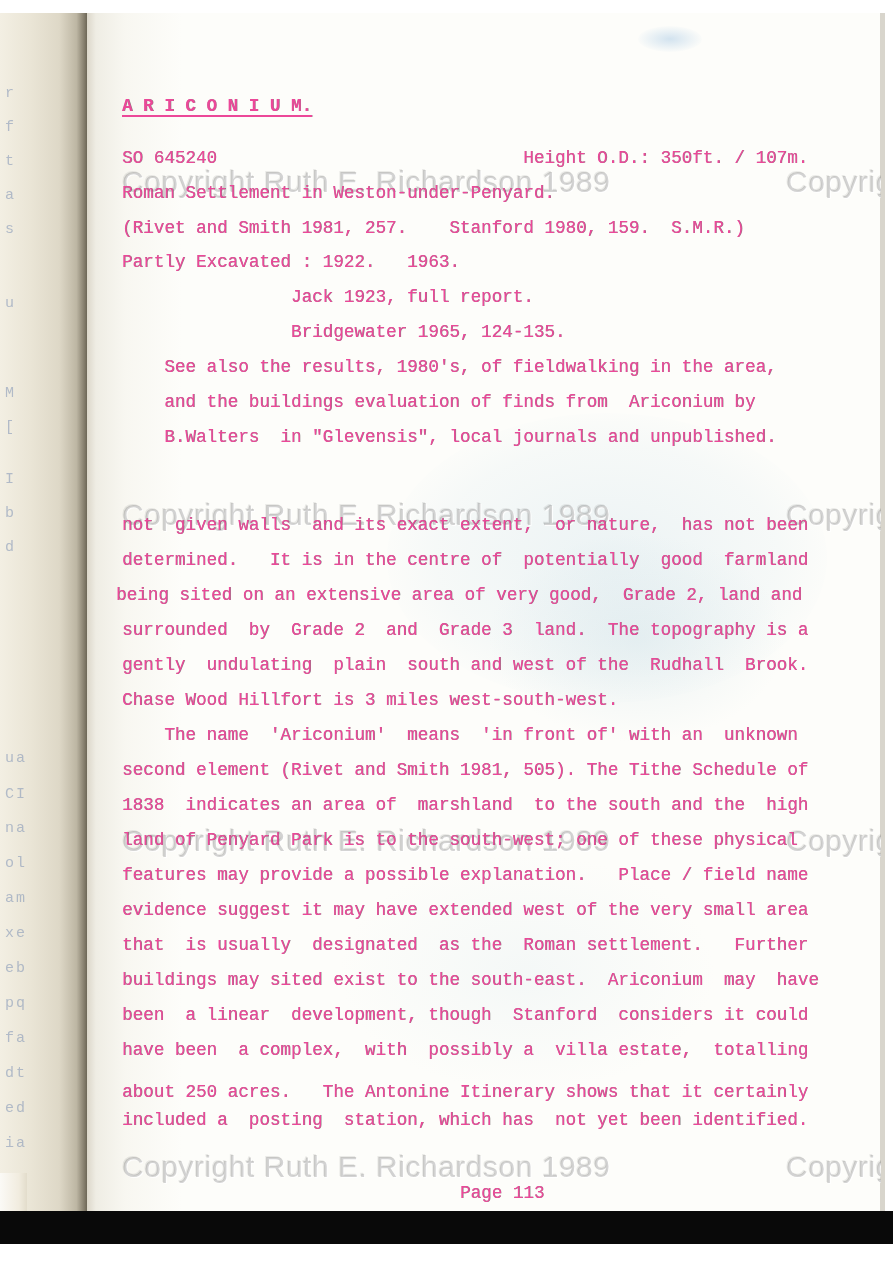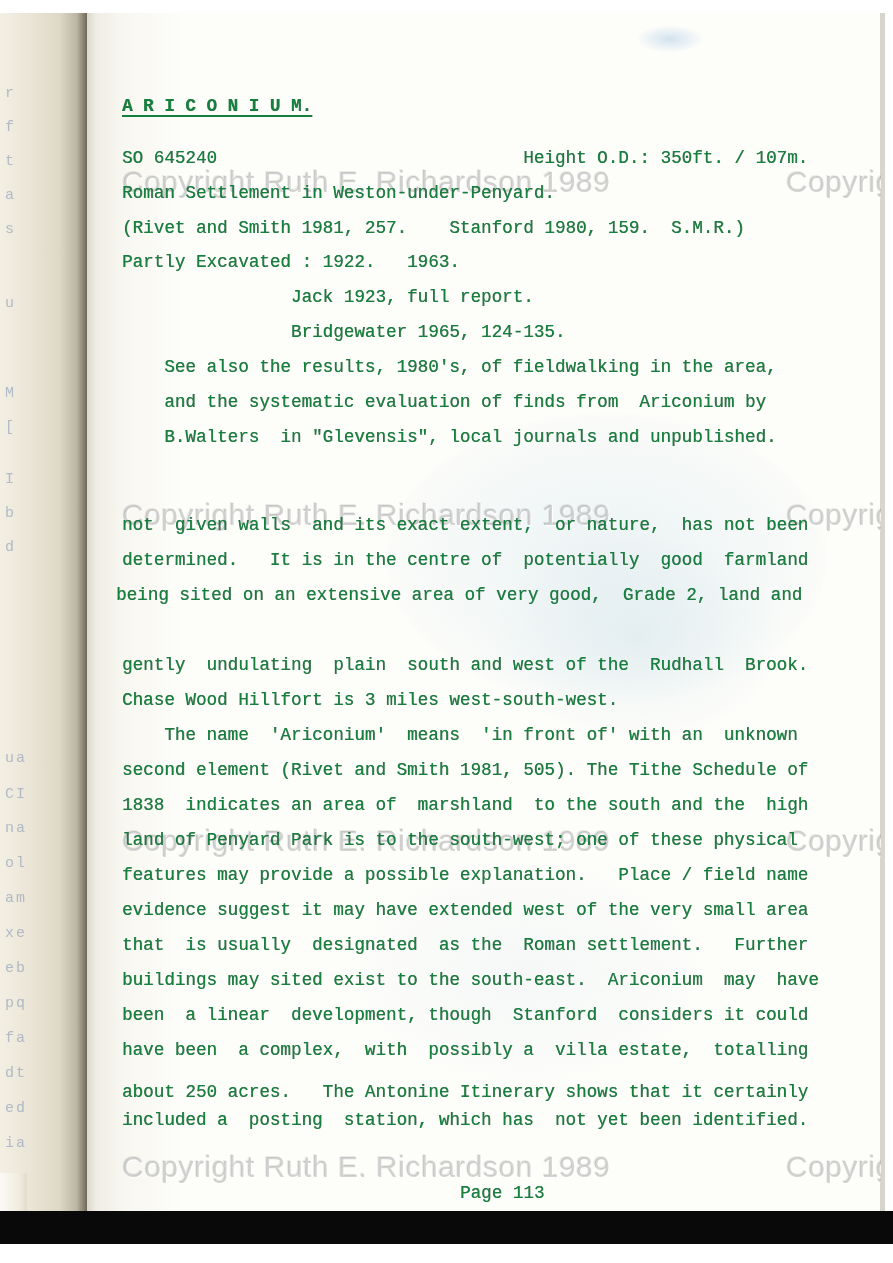--- a/index.html
+++ b/index.html
@@ -29,21 +29,21 @@
   .blob.b2{left:400px;top:520px;width:300px;height:210px;
     background:radial-gradient(ellipse at center,rgba(188,214,224,0.28) 0%,rgba(188,214,224,0) 70%);}
   .blob.b3{left:638px;top:26px;width:64px;height:26px;
     background:radial-gradient(ellipse at center,rgba(175,205,230,0.55) 0%,rgba(175,205,230,0) 75%);}
   .blob.b4{left:250px;top:840px;width:380px;height:240px;
     background:radial-gradient(ellipse at center,rgba(210,228,235,0.20) 0%,rgba(210,228,235,0) 70%);}
   
   .text-layer{position:absolute;left:0;top:0;width:100%;height:100%;}
   .line{
     position:absolute;white-space:pre;font-size:17.6px;line-height:24px;
-    color:#15803d;letter-spacing:0;
+    color:#ec4899;letter-spacing:0;
     text-shadow:0.4px 0 0 rgba(29,29,29,0.55);
   }
   .bold{font-weight:700;}
   .underline{text-decoration:underline;text-underline-offset:4px;text-decoration-thickness:1.5px;}
   
   .wm{
     position:absolute;white-space:nowrap;
     font-family:"Liberation Sans","DejaVu Sans",sans-serif;
     font-size:30px;letter-spacing:0.5px;font-weight:400;
     color:rgba(128,128,128,0.34);
@@ -109,25 +109,26 @@
     </div>
   <div class="text-layer">
       <div class="line bold underline" style="top: 94px; left: 122px;">A R I C O N I U M.</div>
       <div class="line" style="top: 146px; left: 122px;">SO 645240                             Height O.D.: 350ft. / 107m.</div>
       <div class="line" style="top: 181px; left: 122px;">Roman Settlement in Weston-under-Penyard.</div>
       <div class="line" style="top: 216px; left: 122px;">(Rivet and Smith 1981, 257.    Stanford 1980, 159.  S.M.R.)</div>
       <div class="line" style="top: 250px; left: 122px;">Partly Excavated : 1922.   1963.</div>
       <div class="line" style="top: 285px; left: 122px;">                Jack 1923, full report.</div>
       <div class="line" style="top: 320px; left: 122px;">                Bridgewater 1965, 124-135.</div>
       <div class="line" style="top: 355px; left: 122px;">    See also the results, 1980's, of fieldwalking in the area,</div>
-      <div class="line" style="top: 390px; left: 122px;">    and the systematic evaluation of finds from  Ariconium by</div>
+      <div class="line" style="top: 390px; left: 122px;">    and the buildings evaluation of finds from  Ariconium by</div>
       <div class="line" style="top: 425px; left: 122px;">    B.Walters  in "Glevensis", local journals and unpublished.</div>
       <div class="line" style="top: 513px; left: 122px;">not  given walls  and its exact extent,  or nature,  has not been</div>
       <div class="line" style="top: 548px; left: 122px;">determined.   It is in the centre of  potentially  good  farmland</div>
       <div class="line" style="top: 583px; left: 116px;">being sited on an extensive area of very good,  Grade 2, land and</div>
+      <div class="line" style="top: 618px; left: 122px;">surrounded  by  Grade 2  and  Grade 3  land.  The topography is a</div>
       <div class="line" style="top: 653px; left: 122px;">gently  undulating  plain  south and west of the  Rudhall  Brook.</div>
       <div class="line" style="top: 688px; left: 122px;">Chase Wood Hillfort is 3 miles west-south-west.</div>
       <div class="line" style="top: 723px; left: 122px;">    The name  'Ariconium'  means  'in front of' with an  unknown</div>
       <div class="line" style="top: 758px; left: 122px;">second element (Rivet and Smith 1981, 505). The Tithe Schedule of</div>
       <div class="line" style="top: 793px; left: 122px;">1838  indicates an area of  marshland  to the south and the  high</div>
       <div class="line" style="top: 828px; left: 122px;">land of Penyard Park is to the south-west; one of these physical</div>
       <div class="line" style="top: 863px; left: 122px;">features may provide a possible explanation.   Place / field name</div>
       <div class="line" style="top: 898px; left: 122px;">evidence suggest it may have extended west of the very small area</div>
       <div class="line" style="top: 933px; left: 122px;">that  is usually  designated  as the  Roman settlement.   Further</div>
       <div class="line" style="top: 968px; left: 122px;">buildings may sited exist to the south-east.  Ariconium  may  have</div>

